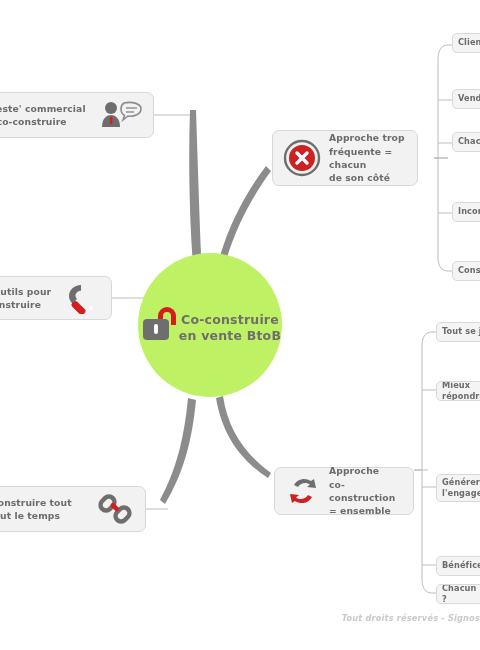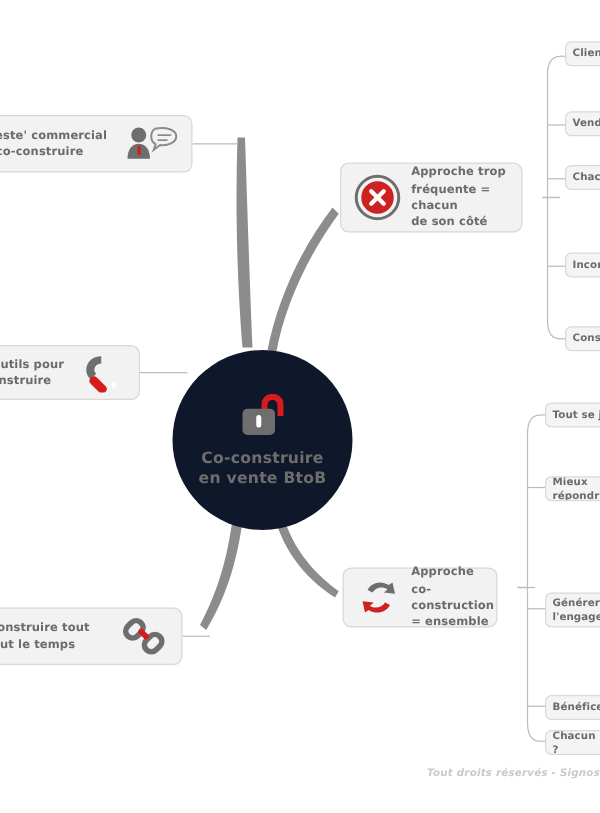--- a/index.html
+++ b/index.html
@@ -27,27 +27,27 @@
     top: 0;
     width: 480px;
     height: 650px;
     pointer-events: none;
   }
 
   
   .center-node {
     position: absolute;
     left: 138px;
-    top: 280px;
+    top: 253px;
     width: 144px;
     height: 144px;
     border-radius: 50%;
-    background: #0f172a;
+    background: #bef264;
     display: flex;
-    flex-direction: column;
+    flex-direction: row;
     align-items: center;
     justify-content: center;
     z-index: 6;
   }
   .center-label {
     text-align: center;
     color: #6e6e6e;
     font-size: 12.5px;
     font-weight: bold;
     line-height: 1.28;
@@ -114,21 +114,21 @@
     position: relative;
   }
 
   #node-geste  { left: -42px;  top: 92px;  width: 196px; height: 46px; padding: 0 10px; }
   #node-geste .txt  { flex: 1 1 auto; }
   #node-outils { left: -40px;  top: 276px; width: 152px; height: 44px; padding: 0 10px; }
   #node-outils .txt { flex: 1 1 auto; }
   #node-tout   { left: -36px;  top: 486px; width: 182px; height: 46px; padding: 0 10px; }
   #node-tout .txt   { flex: 1 1 auto; }
   #node-trop   { left: 272px;  top: 130px; width: 146px; height: 56px; padding: 0 8px; }
-  #node-ens    { left: 274px;  top: 454px; width: 124px; height: 48px; padding: 0 8px; }
+  #node-ens    { left: 274px;  top: 467px; width: 140px; height: 48px; padding: 0 8px; }
 
   
   .ico-person { width: 44px; height: 30px; margin-left: 4px; }
   
   .ico-wrench { width: 40px; height: 32px; margin-left: 4px; }
   
   .ico-chain  { width: 40px; height: 32px; margin-left: 4px; }
   
   .ico-cross  { width: 38px; height: 38px; margin-right: 8px; margin-left: 2px; }
   

